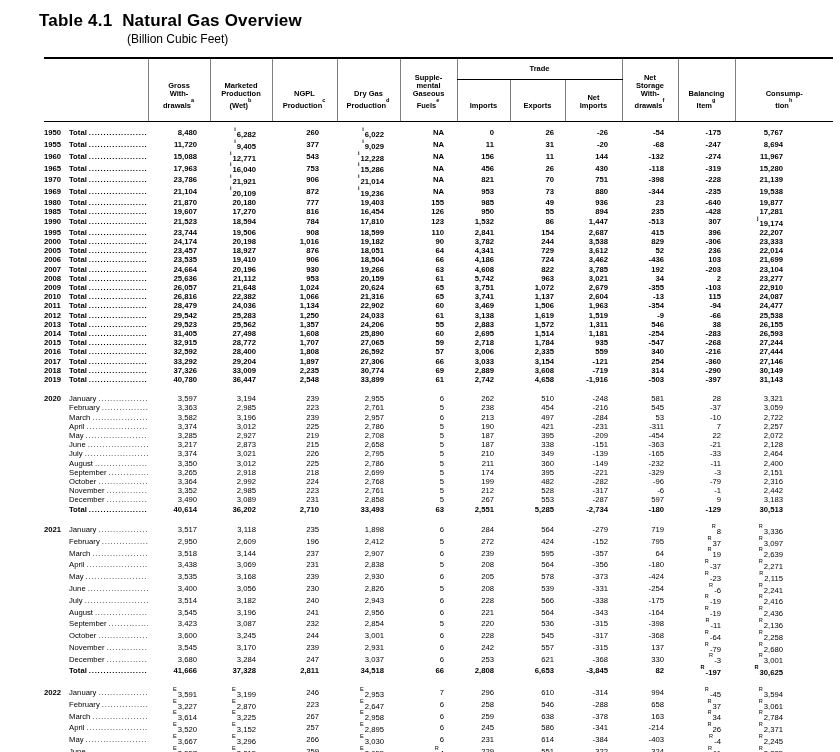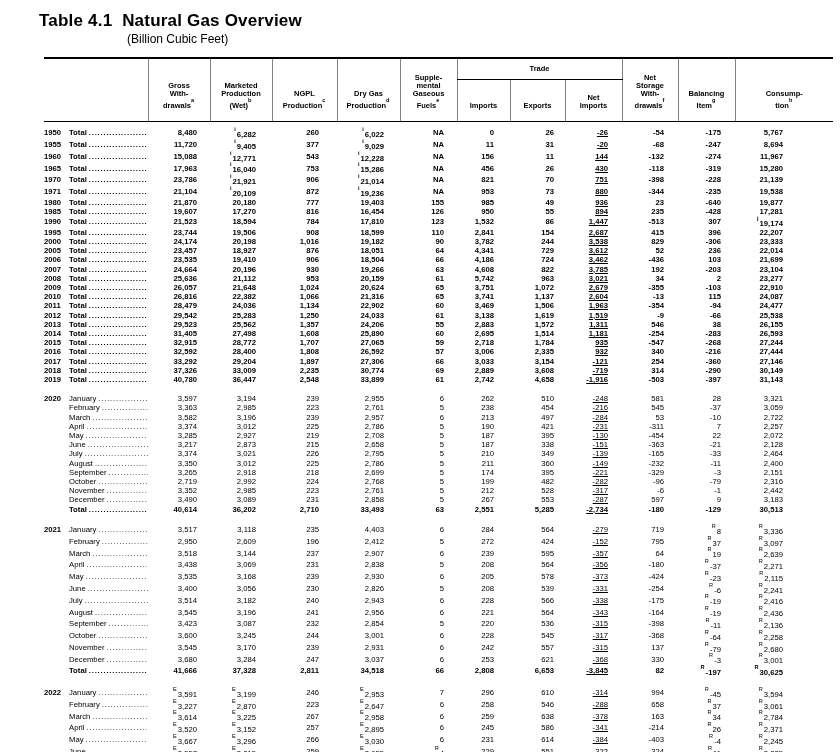--- a/index.html
+++ b/index.html
@@ -21,21 +21,21 @@
   td.lbl{padding:0;text-align:left;}
   .lblwrap{display:flex;align-items:center;}
   .yr{display:inline-block;width:25px;flex:none;font-weight:bold;}
   .ml{flex:none;}
   .lead{flex:1 1 auto;overflow:hidden;white-space:nowrap;margin-left:2px;letter-spacing:.8px;}
   .lead::after{content:"....................................................";}
   tr.gap td,tr.end td{padding:0;height:10px;}
   
   td.c0{padding-right:13px;} td.c1{padding-right:16px;} td.c2{padding-right:18px;text-align:right;}
   td.c3{padding-right:16px;} td.c4{padding-right:13px;} td.c5{padding-right:16px;}
-  td.c6{padding-right:11px;} td.c7{padding-right:14px;text-decoration:underline;} td.c8{padding-right:14px;text-align:right;}
+  td.c6{padding-right:11px;} td.c7{padding-right:14px;} td.c8{padding-right:14px;text-align:right;}
   td.c9{padding-right:14px;} td.c10{padding-right:50px;text-align:right;}
 </style>
 </head>
 <body>
 
 <div class="page">
   <div class="title-block">
     <h1>Table 4.1  Natural Gas Overview</h1>
     <div class="subtitle">(Billion Cubic Feet)</div>
   </div>
@@ -189,21 +189,21 @@
           <td class="num c5">821</td>
           <td class="num c6">70</td>
           <td class="num c7">751</td>
           <td class="num c8">-398</td>
           <td class="num c9">-228</td>
           <td class="num c10">21,139</td>
         </tr>
         <tr class="bold">
           <td class="lbl">
             <div class="lblwrap">
-              <span class="yr">1971</span>
+              <span class="yr">1969</span>
               <span class="ml">Total</span>
               <span class="lead"></span>
             </div>
           </td>
           <td class="num c0">21,104</td>
           <td class="num c1"><sup>i</sup>20,109</td>
           <td class="num c2">872</td>
           <td class="num c3"><sup>i</sup>19,236</td>
           <td class="num c4">NA</td>
           <td class="num c5">953</td>
@@ -541,21 +541,21 @@
               <span class="lead"></span>
             </div>
           </td>
           <td class="num c0">32,592</td>
           <td class="num c1">28,400</td>
           <td class="num c2">1,808</td>
           <td class="num c3">26,592</td>
           <td class="num c4">57</td>
           <td class="num c5">3,006</td>
           <td class="num c6">2,335</td>
-          <td class="num c7">932</td>
+          <td class="num c7">559</td>
           <td class="num c8">340</td>
           <td class="num c9">-216</td>
           <td class="num c10">27,444</td>
         </tr>
         <tr class="bold">
           <td class="lbl">
             <div class="lblwrap">
               <span class="yr">2017</span>
               <span class="ml">Total</span>
               <span class="lead"></span>
@@ -704,21 +704,21 @@
               <span class="lead"></span>
             </div>
           </td>
           <td class="num c0">3,285</td>
           <td class="num c1">2,927</td>
           <td class="num c2">219</td>
           <td class="num c3">2,708</td>
           <td class="num c4">5</td>
           <td class="num c5">187</td>
           <td class="num c6">395</td>
-          <td class="num c7">-130</td>
+          <td class="num c7">-209</td>
           <td class="num c8">-454</td>
           <td class="num c9">22</td>
           <td class="num c10">2,072</td>
         </tr>
         <tr>
           <td class="lbl">
             <div class="lblwrap">
               <span class="yr"></span>
               <span class="ml">June</span>
               <span class="lead"></span>
@@ -797,21 +797,21 @@
           <td class="num c10">2,151</td>
         </tr>
         <tr>
           <td class="lbl">
             <div class="lblwrap">
               <span class="yr"></span>
               <span class="ml">October</span>
               <span class="lead"></span>
             </div>
           </td>
-          <td class="num c0">2,719</td>
+          <td class="num c0">3,364</td>
           <td class="num c1">2,992</td>
           <td class="num c2">224</td>
           <td class="num c3">2,768</td>
           <td class="num c4">5</td>
           <td class="num c5">199</td>
           <td class="num c6">482</td>
           <td class="num c7">-282</td>
           <td class="num c8">-96</td>
           <td class="num c9">-79</td>
           <td class="num c10">2,316</td>
@@ -883,21 +883,21 @@
           <td class="lbl">
             <div class="lblwrap">
               <span class="yr">2021</span>
               <span class="ml">January</span>
               <span class="lead"></span>
             </div>
           </td>
           <td class="num c0">3,517</td>
           <td class="num c1">3,118</td>
           <td class="num c2">235</td>
-          <td class="num c3">4,403</td>
+          <td class="num c3">1,898</td>
           <td class="num c4">6</td>
           <td class="num c5">284</td>
           <td class="num c6">564</td>
           <td class="num c7">-279</td>
           <td class="num c8">719</td>
           <td class="num c9"><sup>R</sup>8</td>
           <td class="num c10"><sup>R</sup>3,336</td>
         </tr>
         <tr>
           <td class="lbl">

